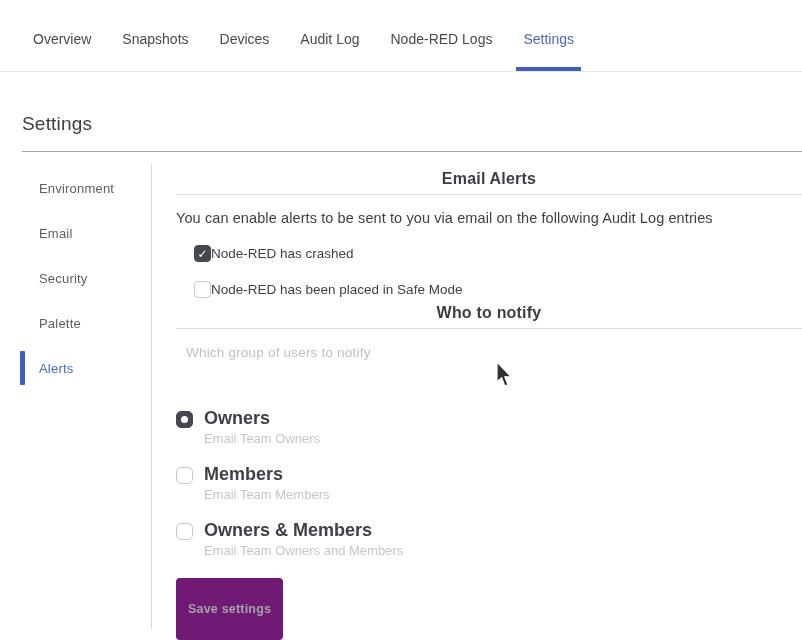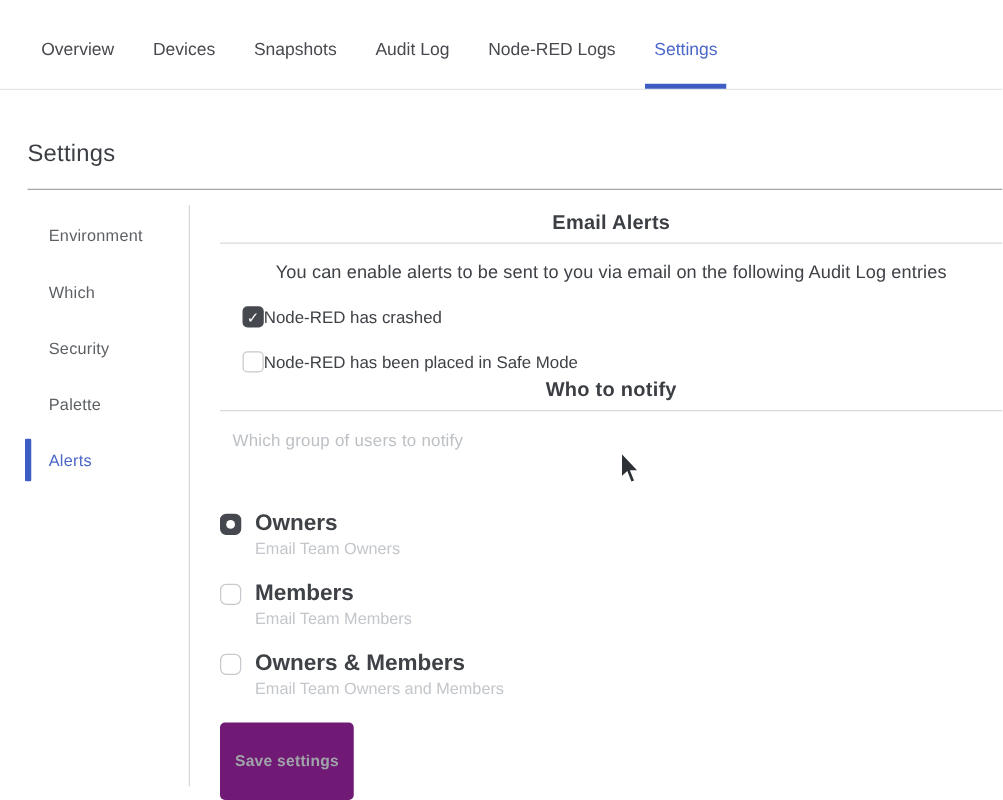--- a/index.html
+++ b/index.html
@@ -43,21 +43,21 @@
   .side-item.active { color:var(--accent,#4a67c8); }
   .side-item.active::before {
     content:""; position:absolute; left:0; top:5px; bottom:6px; width:5px;
     background:var(--accent_bar,#3d5dc3); border-radius:1px;
   }
   .main { flex:1; padding-left:24px; }
   h2.section {
     font-size:16px; font-weight:700; color:#3b3e43; margin-top:6px;
     padding-bottom:6px; border-bottom:1px solid #dadada; letter-spacing:.2px;text-align:center;
   }
-  .desc { margin-top:15px; font-size:14.5px; color:#3e4146; letter-spacing:.1px;text-align:center; }
+  .desc { margin-top:15px; font-size:14.5px; color:#3e4146; letter-spacing:.1px; }
   
   .checkbox-row { display:flex; align-items:center; margin:19px 0 0 18px; }
   .box {
     width:17px; height:17px; border-radius:4px; flex:0 0 auto;
     border:1.5px solid #c6c9cd; background:#fff; position:relative;
   }
   .box.checked { background:var(--box_dark,#45484e); border-color:var(--box_dark,#45484e); }
   .box .check {
     position:absolute; inset:0; display:flex; align-items:center; justify-content:center;
     color:#fff; font-size:12px; font-weight:bold; line-height:1;
@@ -87,35 +87,35 @@
     padding:24px 12px; font-family:inherit; letter-spacing:.2px;
   }
   
   .cursor { position:absolute; left:496px; top:362px; width:18px; height:26px; pointer-events:none; }
 </style>
 </head>
 <body>
 
 <nav class="tabbar">
   <div class="tab">Overview</div>
+  <div class="tab">Snapshots</div>
   <div class="tab">Devices</div>
-  <div class="tab">Snapshots</div>
   <div class="tab">Audit Log</div>
   <div class="tab">Node-RED Logs</div>
   <div class="tab active">Settings</div>
 </nav>
 
 <h1 class="page-title">Settings</h1>
 <hr class="title-rule">
 
 <div class="content">
 
   <aside class="sidebar">
     <div class="side-item">Environment</div>
-    <div class="side-item">Which</div>
+    <div class="side-item">Email</div>
     <div class="side-item">Security</div>
     <div class="side-item">Palette</div>
     <div class="side-item active">Alerts</div>
   </aside>
 
   <main class="main">
 
     <h2 class="section">Email Alerts</h2>
 
     <p class="desc">You can enable alerts to be sent to you via email on the following Audit Log entries</p>

